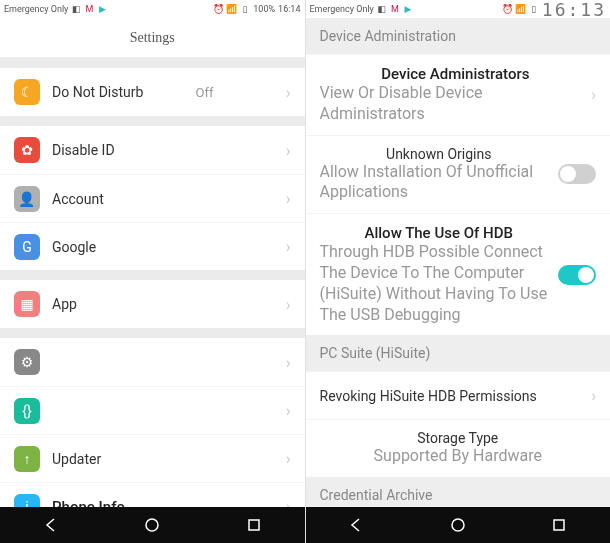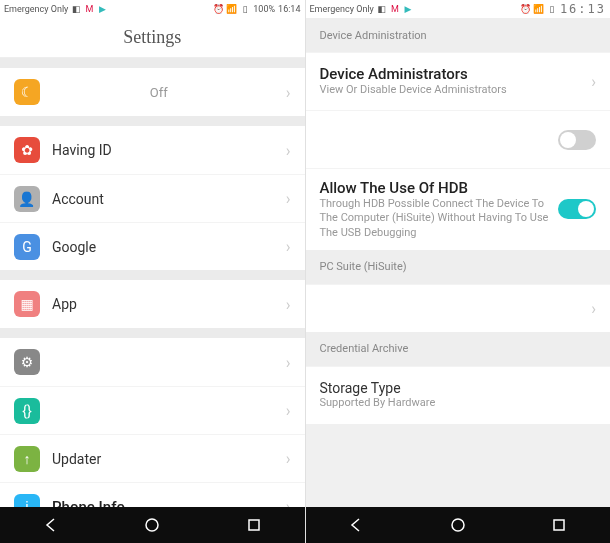--- a/index.html
+++ b/index.html
@@ -5,50 +5,50 @@
     * { margin: 0; padding: 0; box-sizing: border-box; }
     body { font-family: -apple-system, BlinkMacSystemFont, 'Segoe UI', Roboto, sans-serif; background: #f5f5f5; width: 610px; height: 543px; overflow: hidden; position: relative; }
     .container { display: flex; width: 610px; height: 543px; }
     .pane { flex: 1; display: flex; flex-direction: column; background: #fff; overflow: hidden; }
     .pane + .pane { border-left: 1px solid #e0e0e0; }
     
     .statusbar { height: 18px; background: #fff; display: flex; align-items: center; font-size: 9px; color: #555; padding: 0 4px; }
     .statusbar .left { display: flex; gap: 3px; }
     .statusbar .right { display: flex; align-items: center; gap: 3px; margin-left: auto; }
     .sb-icon { width: 10px; height: 10px; display: inline-flex; align-items: center; justify-content: center; font-size: 9px; }
-    .sb-clock-big { font-size: 12px; letter-spacing: 2px; color: #777; font-family: monospace; }
-    
-    .titlebar { height: 40px; display: flex; align-items: center; justify-content: center; background: #fff; font-family: serif; font-size: 18px; color: #555; border-bottom: 1px solid #eee; }
+    .sb-clock-big { font-size: 18px; letter-spacing: 2px; color: #777; font-family: monospace; }
+    
+    .titlebar { height: 40px; display: flex; align-items: center; justify-content: center; background: #fff; font-family: serif; font-size: 14px; color: #555; border-bottom: 1px solid #eee; }
     
     .scroll { flex: 1; overflow-y: hidden; background: #f0f0f0; }
     
     .row { background: #fff; display: flex; align-items: center; padding: 10px 14px; min-height: 48px; position: relative; cursor: pointer; }
     .row.tall { min-height: 58px; }
-    .row.section { background: #eeeeee; min-height: 34px; font-size: 11px; color: #888; cursor: default; }
+    .row.section { background: #eeeeee; min-height: 34px; font-size: 14px; color: #888; cursor: default; }
     .row + .row:not(.section) { border-top: 1px solid #f3f3f3; }
     .gap { height: 10px; background: #ebebeb; }
     
     .icon-box { width: 26px; height: 26px; border-radius: 6px; margin-right: 12px; display: flex; align-items: center; justify-content: center; font-size: 14px; color: #fff; }
     .ic-orange { background: #f5a623; }
     .ic-red { background: #e74c3c; }
     .ic-gray { background: #b0b0b0; }
     .ic-blue { background: #4a90e2; }
     .ic-pink { background: #f08080; }
     .ic-darkgray { background: #888; }
     .ic-teal { background: #1abc9c; }
     .ic-green { background: #7cb342; }
     .ic-lightblue { background: #29b6f6; }
     
     .label { font-size: 14px; color: #333; }
     .label.big { font-size: 15px; font-weight: 500; color: #222; }
-    .sublabel { font-size: 11px; color: #999; line-height: 1.3; }
+    .sublabel { font-size: 16px; color: #999; line-height: 1.3; }
     .value { font-size: 13px; color: #999; margin-left: auto; margin-right: 20px; }
     .chev { color: #ccc; font-size: 16px; margin-left: auto; }
     .row .chev:only-of-type { margin-left: auto; }
-    .textcol { display: flex; flex-direction: column; flex: 1; }
+    .textcol { display: flex; flex-direction: column; flex: 1; align-items: center; }
     
     .toggle { width: 38px; height: 20px; border-radius: 10px; position: relative; margin-left: auto; }
     .toggle.on { background: #1ec8c8; }
     .toggle.off { background: #d0d0d0; }
     .toggle::after { content: ''; position: absolute; width: 16px; height: 16px; background: #fff; border-radius: 50%; top: 2px; }
     .toggle.on::after { right: 2px; }
     .toggle.off::after { left: 2px; }
     
     .navbar { height: 36px; background: #0d0d0d; display: flex; align-items: center; justify-content: space-around; }
     .nav-btn { color: #fff; width: 22px; height: 22px; display: flex; align-items: center; justify-content: center; cursor: pointer; }
@@ -76,27 +76,28 @@
         <span>16:14</span>
       </div>
     </div>
 
     <div class="titlebar">Settings</div>
 
     <div class="scroll">
       <div class="gap"></div>
       <div class="row">
         <div class="icon-box ic-orange">☾</div>
+        <span class="label">Do Not Disturb</span>
         <span class="value">Off</span>
         <span class="chev">›</span>
       </div>
       <div class="gap"></div>
       <div class="row">
         <div class="icon-box ic-red">✿</div>
-        <span class="label">Having ID</span>
+        <span class="label">Disable ID</span>
         <span class="chev">›</span>
       </div>
       <div class="row">
         <div class="icon-box ic-gray">👤</div>
         <span class="label">Account</span>
         <span class="chev">›</span>
       </div>
       <div class="row">
         <div class="icon-box ic-blue">G</div>
         <span class="label">Google</span>
@@ -170,44 +171,49 @@
         <span>Device Administration</span>
       </div>
       <div class="row tall">
         <div class="textcol">
           <span class="label big">Device Administrators</span>
           <span class="sublabel">View Or Disable Device Administrators</span>
         </div>
         <span class="chev">›</span>
       </div>
       <div class="row tall">
+        <div class="textcol">
+          <span class="label">Unknown Origins</span>
+          <span class="sublabel">Allow Installation Of Unofficial Applications</span>
+        </div>
         <div class="toggle off"></div>
       </div>
       <div class="row tall" style="min-height:70px">
         <div class="textcol">
           <span class="label big">Allow The Use Of HDB</span>
           <span class="sublabel">Through HDB Possible Connect The Device To The Computer (HiSuite) Without Having To Use The USB Debugging</span>
         </div>
         <div class="toggle on"></div>
       </div>
       <div class="row section">
         <span>PC Suite (HiSuite)</span>
       </div>
       <div class="row">
-        <span class="chev">›</span>
+        <span class="label">Revoking HiSuite HDB Permissions</span>
+        <span class="chev">›</span>
+      </div>
+      <div class="row tall">
+        <div class="textcol">
+          <span class="label">Storage Type</span>
+          <span class="sublabel">Supported By Hardware</span>
+        </div>
       </div>
       <div class="row section">
         <span>Credential Archive</span>
       </div>
-      <div class="row tall">
-        <div class="textcol">
-          <span class="label">Storage Type</span>
-          <span class="sublabel">Supported By Hardware</span>
-        </div>
-      </div>
 
     </div>
 
     <div class="navbar">
       <div class="nav-btn">
           <svg width="16" height="16" viewBox="0 0 16 16">
             <path d="M11 2 L4 8 L11 14" fill="none" stroke="#fff" stroke-width="1.5"></path>
           </svg>
         </div>
       <div class="nav-btn">

